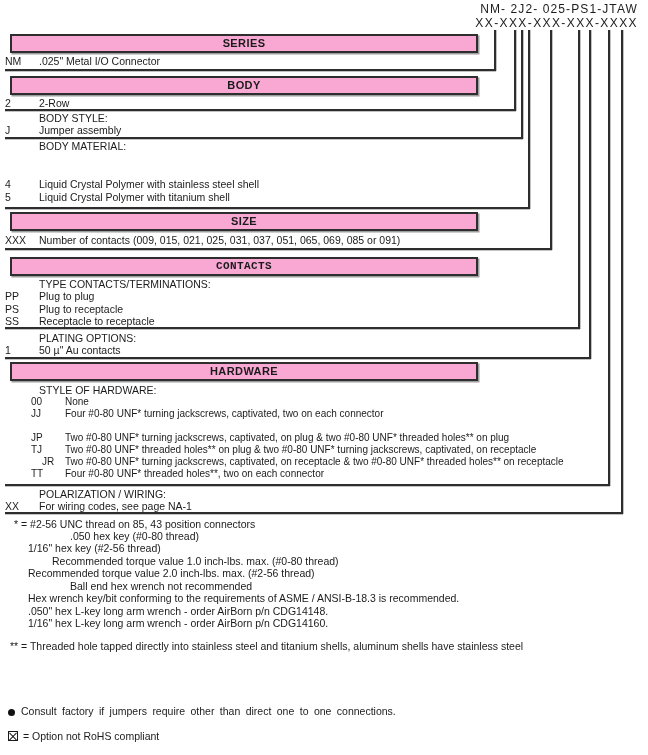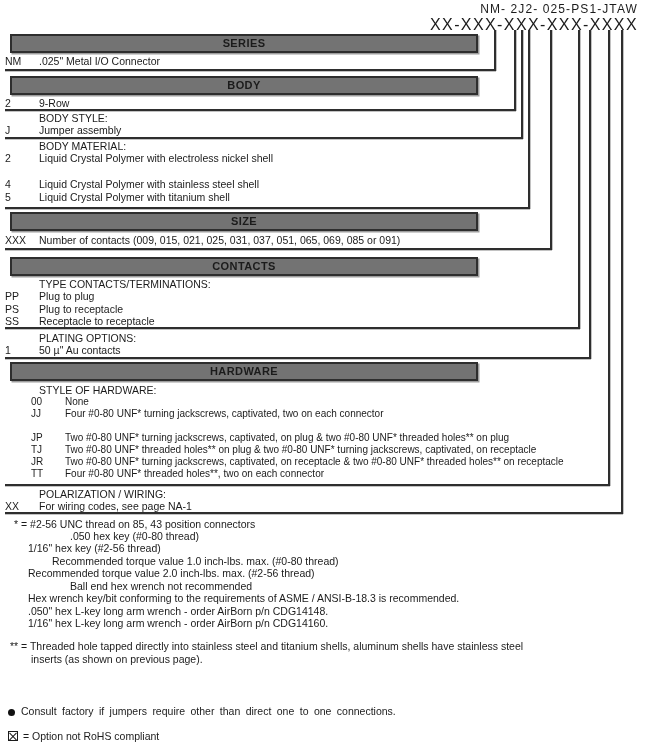--- a/index.html
+++ b/index.html
@@ -1,27 +1,27 @@
 <!DOCTYPE html>
 <html><head>
 <meta charset="utf-8">
 <style>
   html,body{margin:0;padding:0;background:#fff;}
   .page{position:relative;width:648px;height:755px;background:#ffffff;overflow:hidden;
         font-family:"Liberation Sans", sans-serif;color:#1b1b1b;}
   
   .pn{position:absolute;right:10px;text-align:right;white-space:pre;}
   .pn1{top:2px;font-size:12px;letter-spacing:1.1px;}
-  .pn2{top:16px;font-size:16px;letter-spacing:1.4px;}
+  .pn2{top:16px;font-size:12px;letter-spacing:1.4px;}
   
   .hline,.vline{position:absolute;background:#2e2e2e;}
   .hline{height:2px;box-shadow:0 1px 0 rgba(120,120,120,.45);}
   .vline{width:2px;top:30px;box-shadow:1px 0 0 rgba(120,120,120,.45);}
   
-  .hdr{position:absolute;left:10px;width:464px;height:15px;border:2px solid #2e2e2e;background:#737373;
+  .hdr{position:absolute;left:10px;width:464px;height:15px;border:2px solid #2e2e2e;background:#f9a8d4;
        box-shadow:1.5px 1.5px 0 #9d9d9d;text-align:center;font-weight:bold;font-size:11px;
        line-height:15px;letter-spacing:.4px;}
   
   .row{position:absolute;left:5px;white-space:nowrap;font-size:10.5px;line-height:12px;}
   .row .code{display:inline-block;min-width:34px;}
   .sublabel{position:absolute;left:39px;white-space:nowrap;font-size:10.5px;line-height:12px;}
   .hwrow{font-size:10px;margin-left:26px;}
   
   .note{position:absolute;white-space:nowrap;font-size:10.5px;line-height:12px;}
   
@@ -52,49 +52,46 @@
   <div class="vline" style="left:621px;height:484px;"></div>
 
   <div class="hdr" style="top:34px;">SERIES</div>
   <div class="row" style="top:55px;">
     <span class="code">NM</span><span>.025" Metal I/O Connector</span>
   </div>
   <div class="hline" style="top:69px;left:5px;width:491px;"></div>
 
   <div class="hdr" style="top:76px;">BODY</div>
   <div class="row" style="top:97px;">
-    <span class="code">2</span><span>9-Row</span>
+    <span class="code">2</span><span>2-Row</span>
   </div>
   <div class="hline" style="top:109px;left:5px;width:511px;"></div>
 
   <div class="sublabel" style="top:112px;">BODY STYLE:</div>
   <div class="row" style="top:124px;">
     <span class="code">J</span><span>Jumper assembly</span>
   </div>
   <div class="hline" style="top:137px;left:5px;width:518px;"></div>
 
   <div class="sublabel" style="top:140px;">BODY MATERIAL:</div>
-  <div class="row" style="top:152px;">
-    <span class="code">2</span><span>Liquid Crystal Polymer with electroless nickel shell</span>
-  </div>
   <div class="row" style="top:178px;">
     <span class="code">4</span><span>Liquid Crystal Polymer with stainless steel shell</span>
   </div>
   <div class="row" style="top:191px;">
     <span class="code">5</span><span>Liquid Crystal Polymer with titanium shell</span>
   </div>
   <div class="hline" style="top:207px;left:5px;width:525px;"></div>
 
   <div class="hdr" style="top:212px;">SIZE</div>
   <div class="row" style="top:234px;">
     <span class="code">XXX</span><span>Number of contacts (009, 015, 021, 025, 031, 037, 051, 065, 069, 085 or 091)</span>
   </div>
   <div class="hline" style="top:248px;left:5px;width:547px;"></div>
 
-  <div class="hdr" style="top:257px;">CONTACTS</div>
+  <div class="hdr" style="top:257px;font-family:Liberation Mono, monospace;">CONTACTS</div>
   <div class="sublabel" style="top:278px;">TYPE CONTACTS/TERMINATIONS:</div>
   <div class="row" style="top:290px;">
     <span class="code">PP</span><span>Plug to plug</span>
   </div>
   <div class="row" style="top:303px;">
     <span class="code">PS</span><span>Plug to receptacle</span>
   </div>
   <div class="row" style="top:315px;">
     <span class="code">SS</span><span>Receptacle to receptacle</span>
   </div>
@@ -113,21 +110,21 @@
   </div>
   <div class="row hwrow" style="top:408px;">
     <span class="code">JJ</span><span>Four #0-80 UNF* turning jackscrews, captivated, two on each connector</span>
   </div>
   <div class="row hwrow" style="top:432px;">
     <span class="code">JP</span><span>Two #0-80 UNF* turning jackscrews, captivated, on plug &amp; two #0-80 UNF* threaded holes** on plug</span>
   </div>
   <div class="row hwrow" style="top:444px;">
     <span class="code">TJ</span><span>Two #0-80 UNF* threaded holes** on plug &amp; two #0-80 UNF* turning jackscrews, captivated, on receptacle</span>
   </div>
-  <div class="row hwrow" style="top:456px;">
+  <div class="row hwrow" style="top:456px;text-align:center;">
     <span class="code">JR</span><span>Two #0-80 UNF* turning jackscrews, captivated, on receptacle &amp; two #0-80 UNF* threaded holes** on receptacle</span>
   </div>
   <div class="row hwrow" style="top:468px;">
     <span class="code">TT</span><span>Four #0-80 UNF* threaded holes**, two on each connector</span>
   </div>
   <div class="hline" style="top:484px;left:5px;width:605px;"></div>
 
   <div class="sublabel" style="top:488px;">POLARIZATION / WIRING:</div>
   <div class="row" style="top:500px;">
     <span class="code">XX</span><span>For wiring codes, see page NA-1</span>
@@ -138,21 +135,20 @@
   <div class="note" style="top:530px;left:34px;margin-left:36px;">.050 hex key (#0-80 thread)</div>
   <div class="note" style="top:542px;left:28px;">1/16" hex key (#2-56 thread)</div>
   <div class="note" style="top:555px;left:28px;padding-left:24px;">Recommended torque value 1.0 inch-lbs. max. (#0-80 thread)</div>
   <div class="note" style="top:567px;left:28px;">Recommended torque value 2.0 inch-lbs. max. (#2-56 thread)</div>
   <div class="note" style="top:580px;left:28px;padding-left:42px;">Ball end hex wrench not recommended</div>
   <div class="note" style="top:592px;left:28px;">Hex wrench key/bit conforming to the requirements of ASME / ANSI-B-18.3 is recommended.</div>
   <div class="note" style="top:605px;left:28px;">.050" hex L-key long arm wrench - order AirBorn p/n CDG14148.</div>
   <div class="note" style="top:617px;left:28px;">1/16" hex L-key long arm wrench - order AirBorn p/n CDG14160.</div>
 
   <div class="note" style="top:640px;left:10px;">** = Threaded hole tapped directly into stainless steel and titanium shells, aluminum shells have stainless steel</div>
-  <div class="note" style="top:653px;left:31px;">inserts (as shown on previous page).</div>
 
   <div class="note spread" style="top:705px;left:8px;">
     <span class="dot"></span><span>Consult factory if jumpers require other than direct one to one connections.</span>
   </div>
 
   <div class="note" style="top:730px;left:8px;">
     <span class="xbox" style="margin-left:0;margin-right:5px;"></span><span>= Option not RoHS compliant</span>
   </div>
 
 </div>

